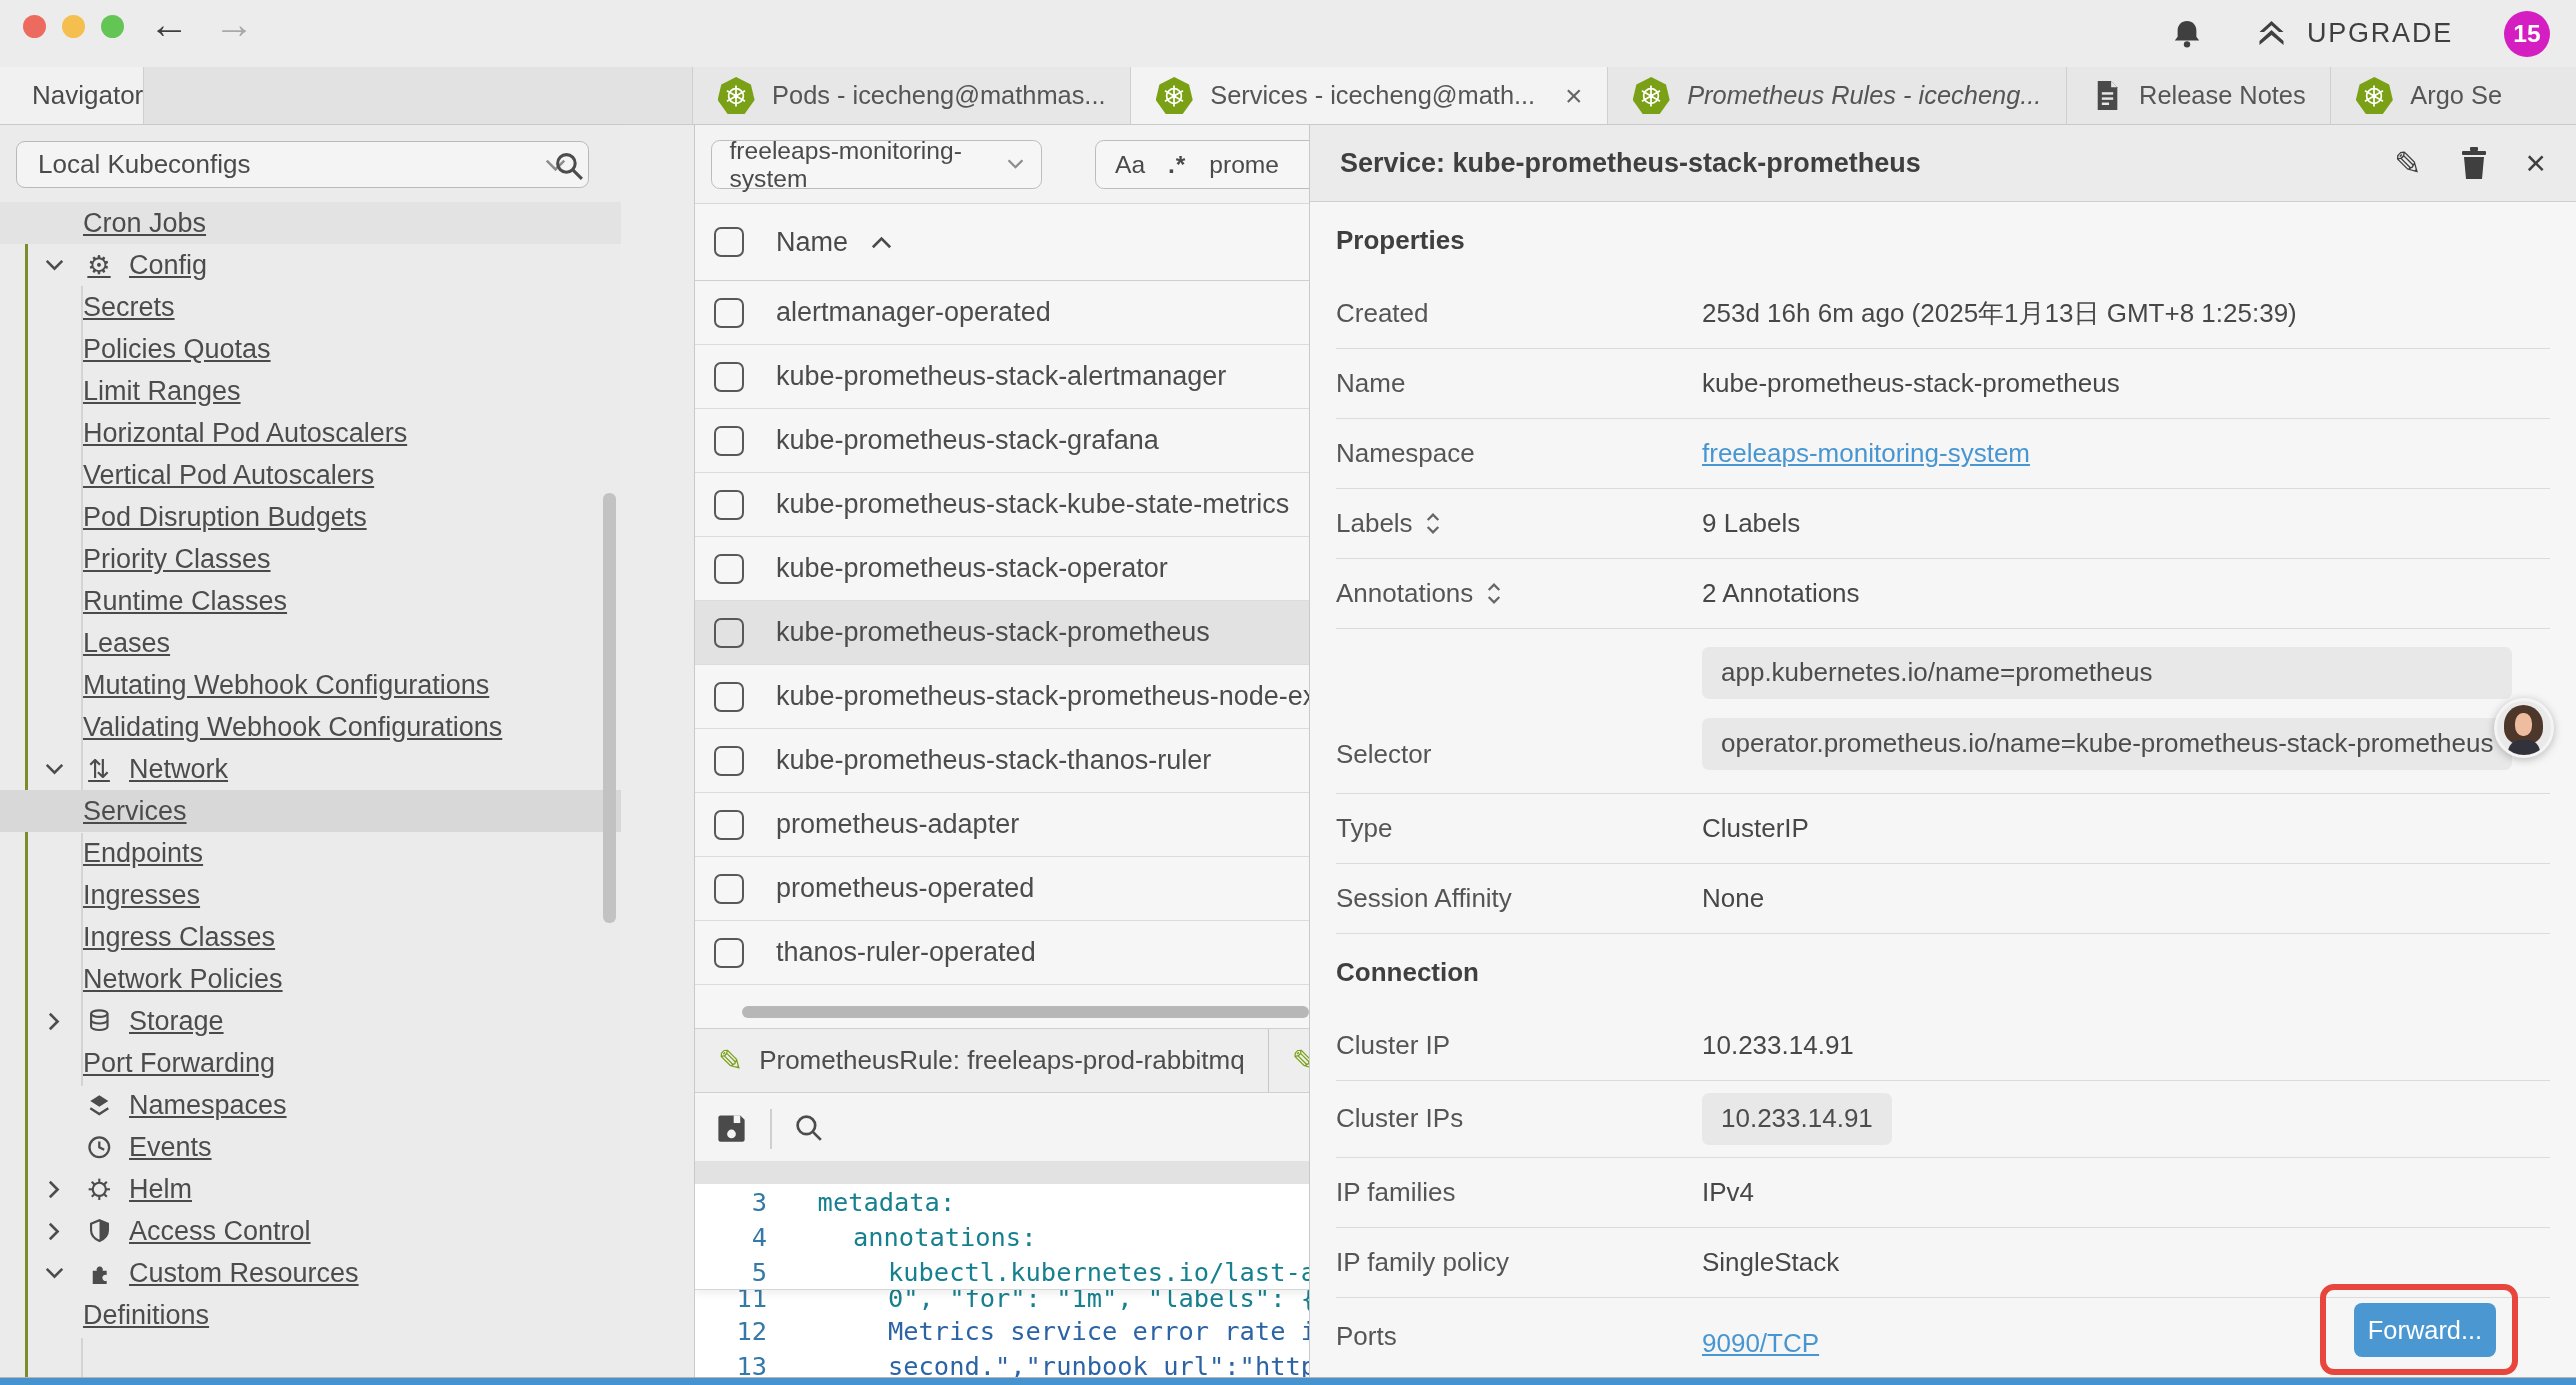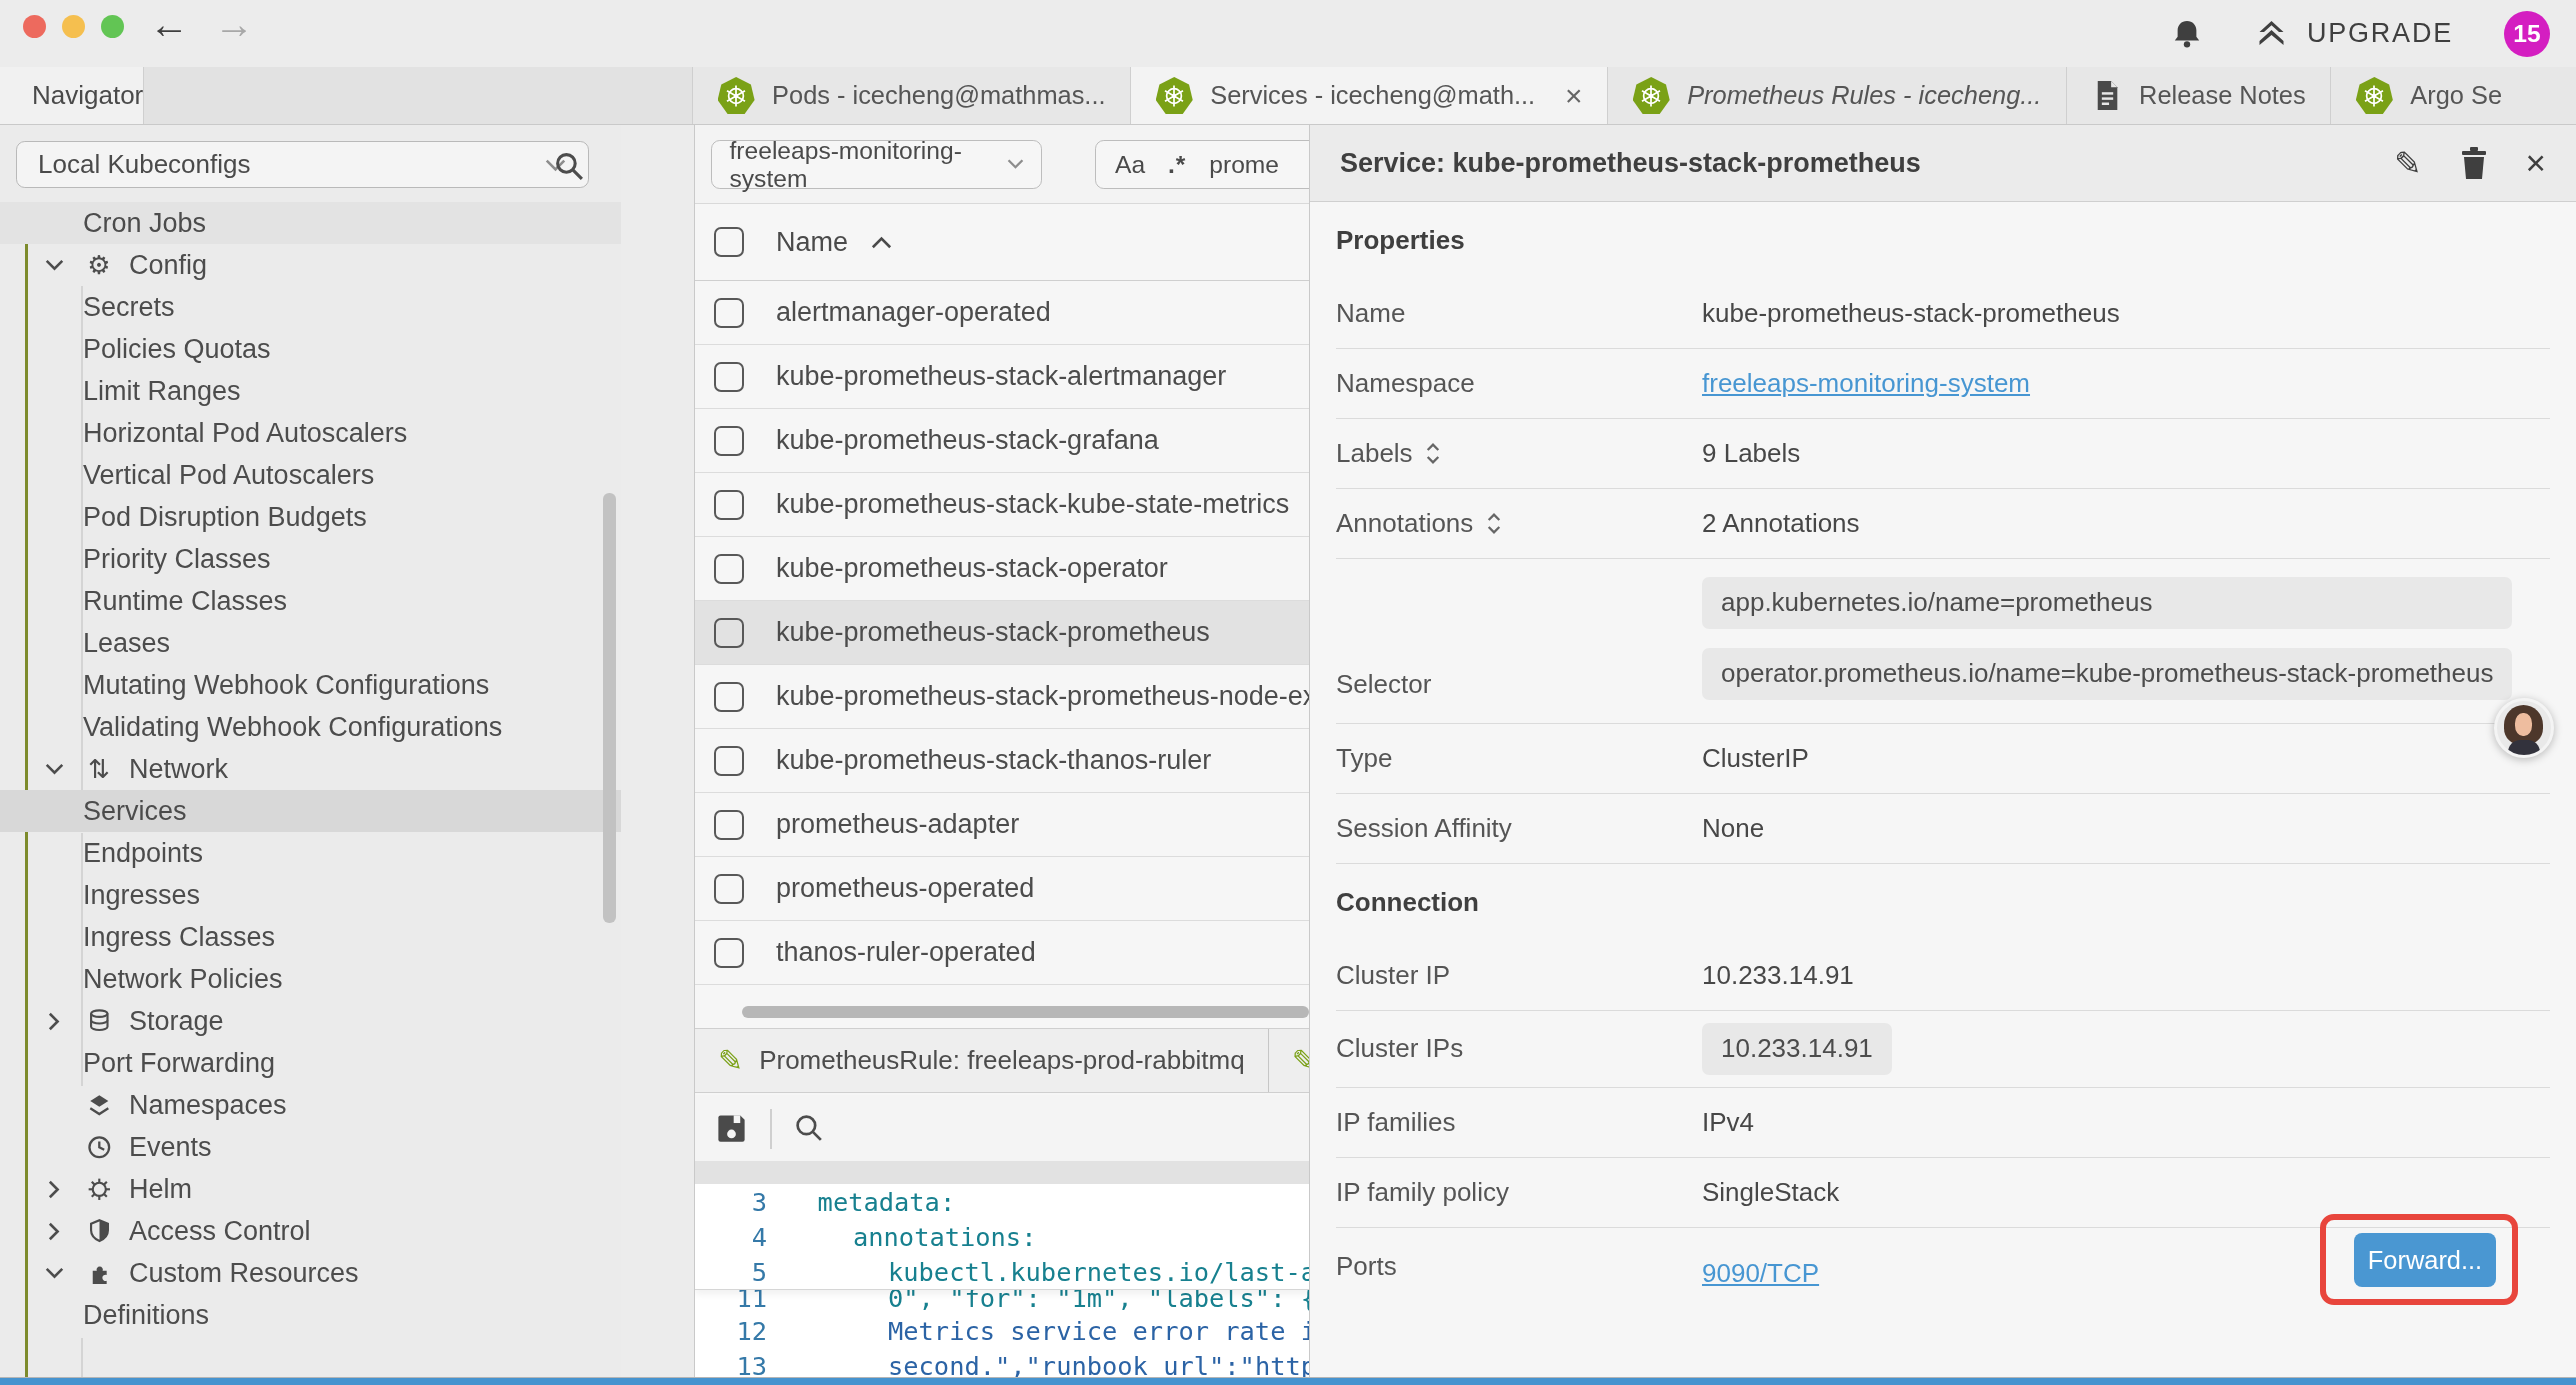--- a/index.html
+++ b/index.html
@@ -33,21 +33,21 @@
   .wtab { display:flex; align-items:center; gap:17.5px; padding:0 24.6px; border-right:1.8px solid #cfcfcf;
           color:#555; font-size:25.4px; white-space:nowrap;justify-content:center; }
   .wtab.active { background:#f3f3f3; }
   .wtab.italic .wtab-label { font-style:italic; }
   .wtab .close { margin-left:12.3px; font-size:30px; color:#666; }
   .k8s { width:37px; height:37px; flex:0 0 auto; background:#7aa116; display:flex; align-items:center; justify-content:center;
          clip-path:polygon(50% 0%,90% 20%,100% 62%,73% 100%,27% 100%,0% 62%,10% 20%); }
   .doc-icon{ flex:0 0 auto; }
 
   
-  .sidebar { position:absolute; left:0; top:125px; width:621px; height:1254px; background:#ebebeb; overflow:hidden; }
+  .sidebar { position:absolute; left:0; top:125px; width:621px; height:1254px; background:#ebebeb; overflow:hidden;text-decoration:underline; }
   .side-controls { height:77px; position:relative; }
   .kubeselect { position:absolute; left:16px; top:16px; width:573px; height:47px; border:1.8px solid #b9b9b9; border-radius:8.8px;
                 background:#f4f4f4; display:flex; align-items:center; padding:0 21px; color:#4a4a4a; }
   .kubeselect .chev { margin-left:auto; }
   .side-search { position:absolute; right:35px; top:24.6px; }
   .tree { position:relative; }
   .guide-green { position:absolute; left:25.4px; top:0; width:2.6px; height:1178px; background:#7d8b2c; }
   .guide { position:absolute; left:81px; width:1.8px; background:#d4d4d4; }
   .srow { height:42px; display:flex; align-items:center; font-size:27px; color:#4c4c4c; white-space:nowrap; position:relative; }
   .srow.lvl2 { padding-left:83px; }
@@ -579,20 +579,24 @@
         <rect x="9" y="0" width="8" height="4" rx="1" fill="#3f3f3f"></rect>
         <path d="M3 10h20l-2 22H5z" fill="#3f3f3f"></path>
       </svg>
       <span class="close">×</span>
     </div>
   </div>
 
   <div class="d-body">
     <div class="d-section">Properties</div>
 
+    <div class="drow">
+      <span class="dlabel">Created</span>
+      <span class="dvalue">253d 16h 6m ago (2025年1月13日 GMT+8 1:25:39)</span>
+    </div>
 
     <div class="drow">
       <span class="dlabel">Name</span>
       <span class="dvalue">kube-prometheus-stack-prometheus</span>
     </div>
 
     <div class="drow">
       <span class="dlabel">Namespace</span>
       <span class="dvalue link">freeleaps-monitoring-system</span>
     </div>

